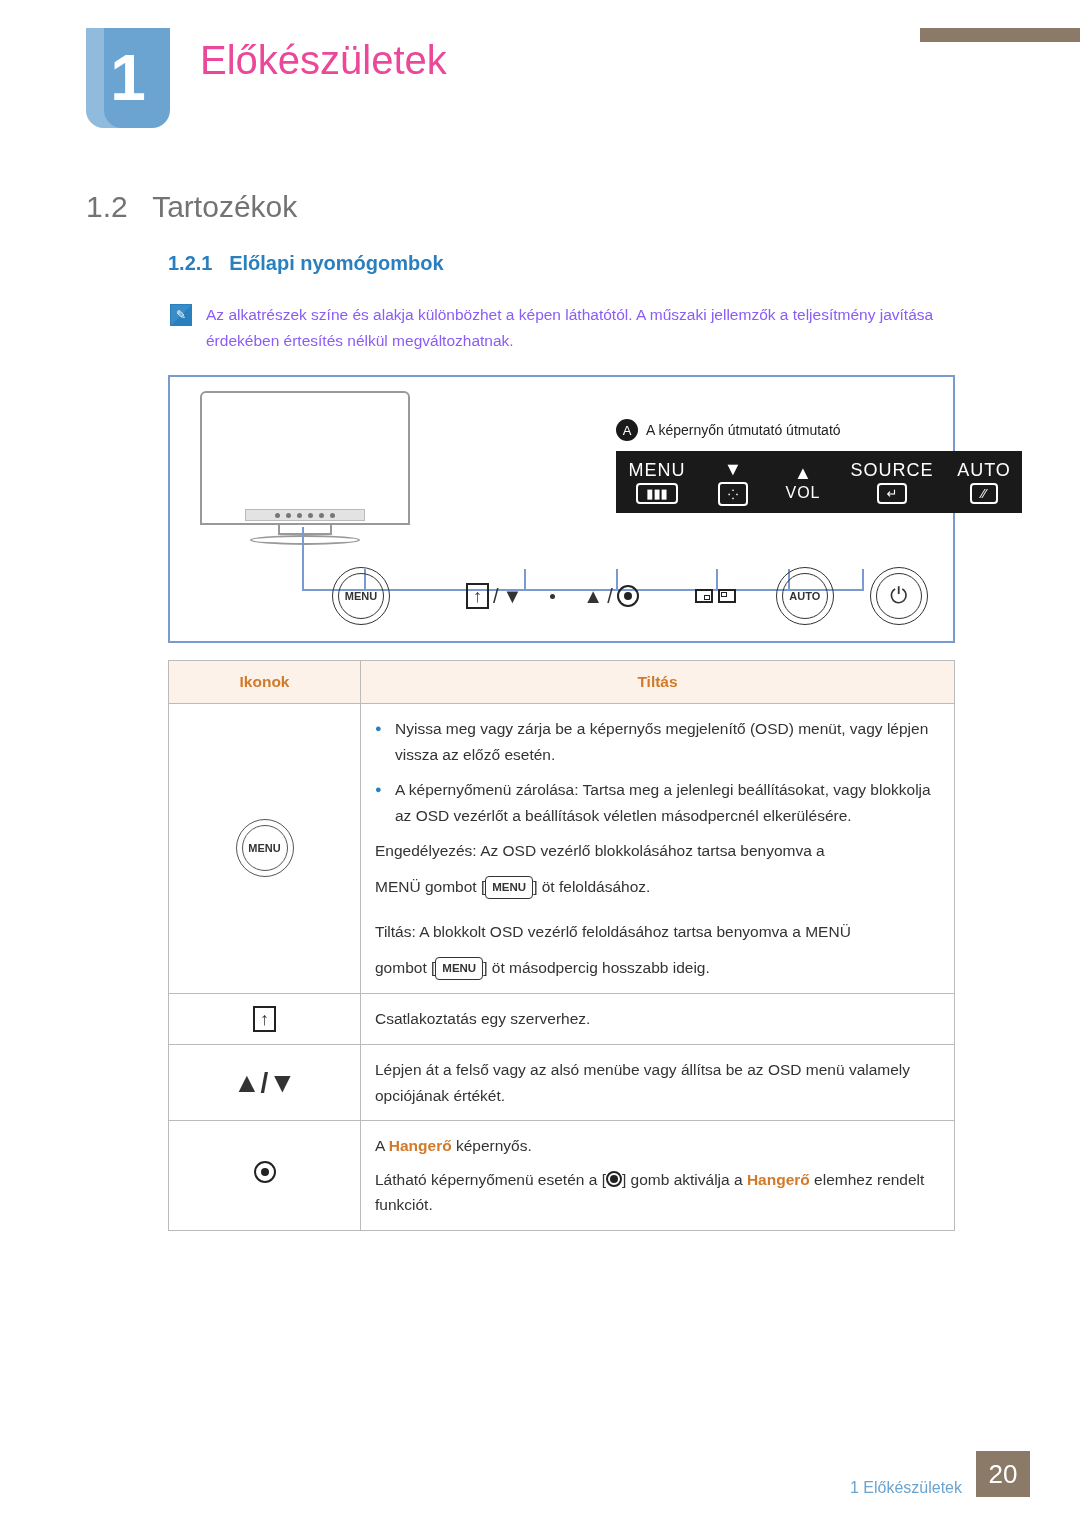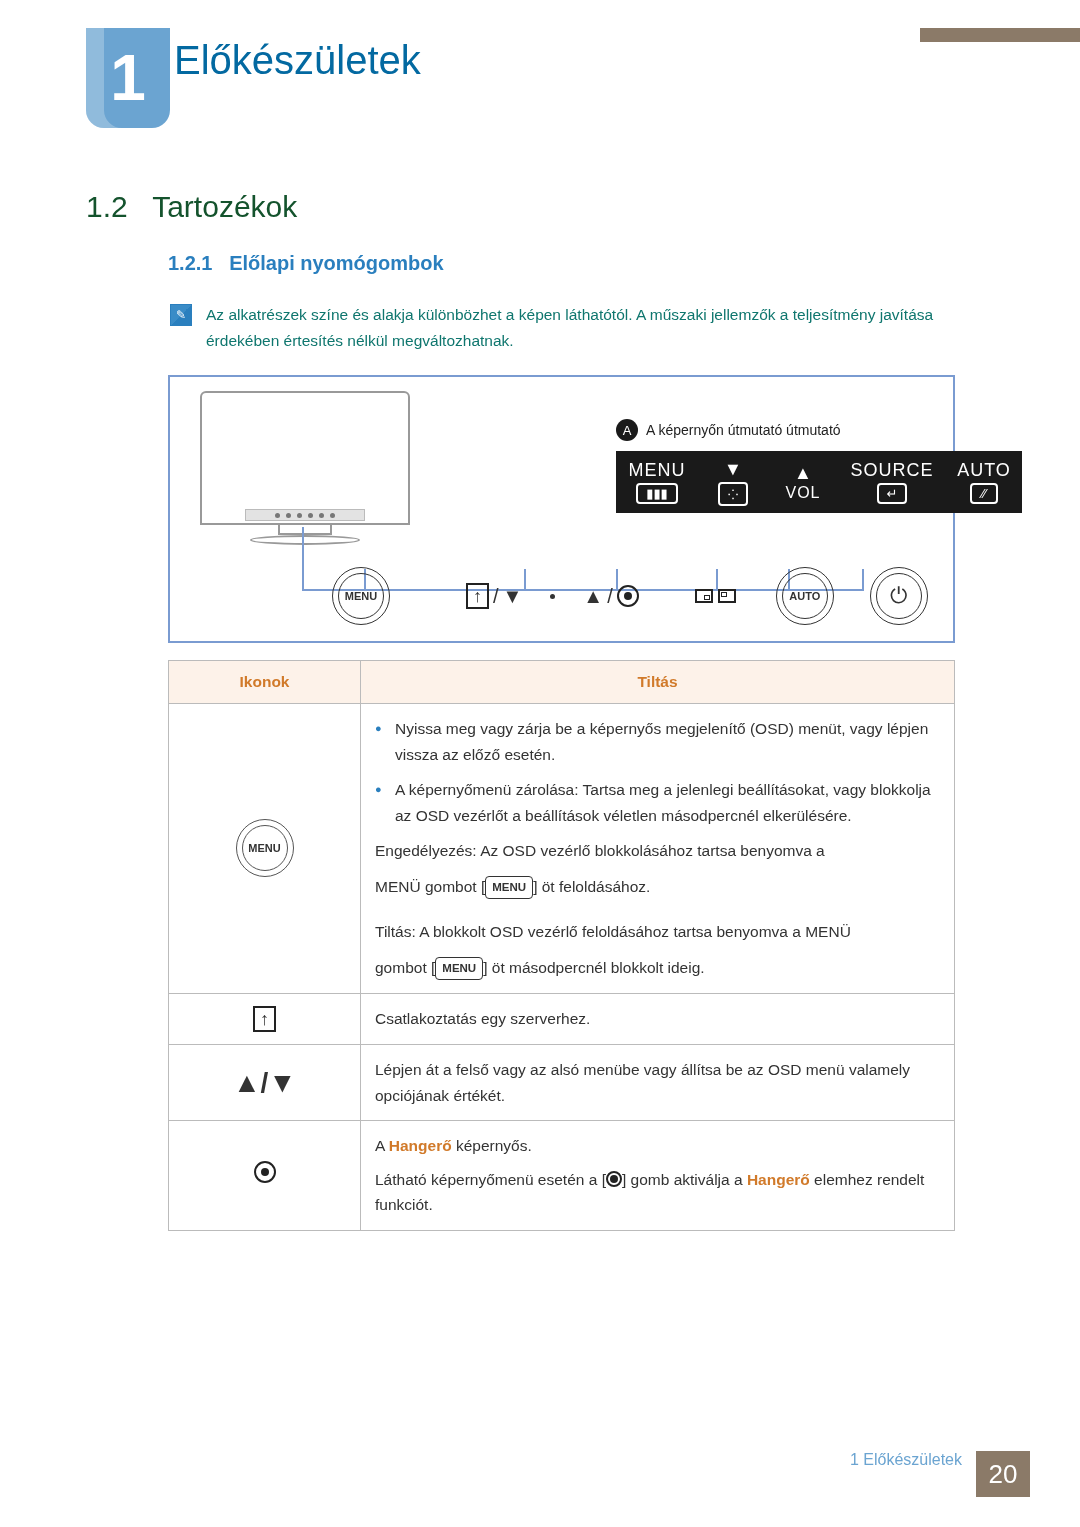--- a/index.html
+++ b/index.html
@@ -31,31 +31,31 @@
     display: flex;
     align-items: center;
     justify-content: center;
     font-size: 64px;
     font-weight: bold;
     box-shadow: inset 18px 0 0 rgba(255,255,255,0.25);
   }
   .chapter-title {
     position: absolute;
     top: 38px;
-    left: 174px;
+    left: 200px;
     font-size: 40px;
-    color: #0369a1;
+    color: #ec4899;
     font-weight: 500;
   }
   .section-heading {
     position: absolute;
     top: 190px;
     left: 86px;
     font-size: 30px;
-    color: #14532d;
+    color: #737373;
     font-weight: 500;
   }
   .subsection-heading {
     position: absolute;
     top: 252px;
     left: 168px;
     font-size: 20px;
     color: #2a7fbe;
     font-weight: 600;
   }
@@ -73,21 +73,21 @@
   .note-icon::after{
     content:"✎";
   }
   .note-text {
     position: absolute;
     top: 302px;
     left: 206px;
     width: 780px;
     font-size: 15.5px;
     line-height: 1.65;
-    color: #0f766e;
+    color: #8b5cf6;
   }
   .diagram {
     position: absolute;
     top: 375px;
     left: 168px;
     width: 787px;
     height: 268px;
     border: 2px solid #7a9bd1;
   }
   .monitor {
@@ -162,21 +162,21 @@
   .btn-inline{
     display:inline-block; border:1px solid #333; border-radius:4px; padding:1px 6px; font-size:11.5px; font-weight:bold; vertical-align:1px;
   }
   .orange { color:#d17a2a; font-weight:600;}
   .bul { color:#2a7fbe; font-size:11px; margin-right:10px; vertical-align:2px;}
   .icon-up-box{ display:inline-block; border:2px solid #222; padding:0 5px; font-size:18px; line-height:22px;}
   .icon-ud{ font-size:28px; font-weight:bold;}
   .icon-target{ display:inline-block; width:22px;height:22px;border:2px solid #222;border-radius:50%; position:relative;}
   .icon-target::after{content:""; position:absolute; left:50%; top:50%; width:8px;height:8px; background:#222; border-radius:50%; transform:translate(-50%,-50%);}
   .footer {
-    position:absolute; bottom:30px; right:50px; display:flex; align-items:flex-start;
+    position:absolute; bottom:30px; right:50px; display:flex; align-items:flex-end;
   }
   .footer-text { color:#6ba4d1; font-size:16px; margin-right:14px;}
   .footer-badge {
     width:54px; height:46px; background:#8b7a68; color:#fff; display:flex; align-items:center; justify-content:center;
     font-size:26px; font-weight:500;
   }
   ul.desc { list-style:none; padding:0; margin:0;}
   ul.desc li { margin-bottom:10px; position:relative; padding-left:20px;}
   ul.desc li .bul{ position:absolute; left:0; top:3px;}
   .menu-cell-icon{
@@ -312,21 +312,21 @@
         <ul class="desc">
           <li><span class="bul">●</span><span>Nyissa meg vagy zárja be a képernyős megjelenítő (OSD) menüt, vagy lépjen vissza az előző esetén.</span></li>
           <li><span class="bul">●</span><span>A képernyőmenü zárolása: Tartsa meg a jelenlegi beállításokat, vagy blokkolja az OSD vezérlőt a beállítások véletlen másodpercnél elkerülésére.</span></li>
         </ul>
         <p style="margin-top:6px">Engedélyezés: Az OSD vezérlő blokkolásához tartsa benyomva a</p>
         <p style="margin-top:10px">
           <span>MENÜ gombot [</span><span class="btn-inline">MENU</span><span>] öt feloldásához.</span>
         </p>
         <p style="margin-top:20px">Tiltás: A blokkolt OSD vezérlő feloldásához tartsa benyomva a MENÜ</p>
         <p style="margin-top:10px">
-          <span>gombot [</span><span class="btn-inline">MENU</span><span>] öt másodpercnél blokkolt ideig.</span>
+          <span>gombot [</span><span class="btn-inline">MENU</span><span>] öt másodpercig hosszabb ideig.</span>
         </p>
       </td>
     </tr>
     <tr>
       <td class="iconcell"><span class="icon-up-box">↑</span></td>
       <td>Csatlakoztatás egy szerverhez.</td>
     </tr>
     <tr>
       <td class="iconcell"><span class="icon-ud">▲/▼</span></td>
       <td>Lépjen át a felső vagy az alsó menübe vagy állítsa be az OSD menü valamely opciójának értékét.</td>

